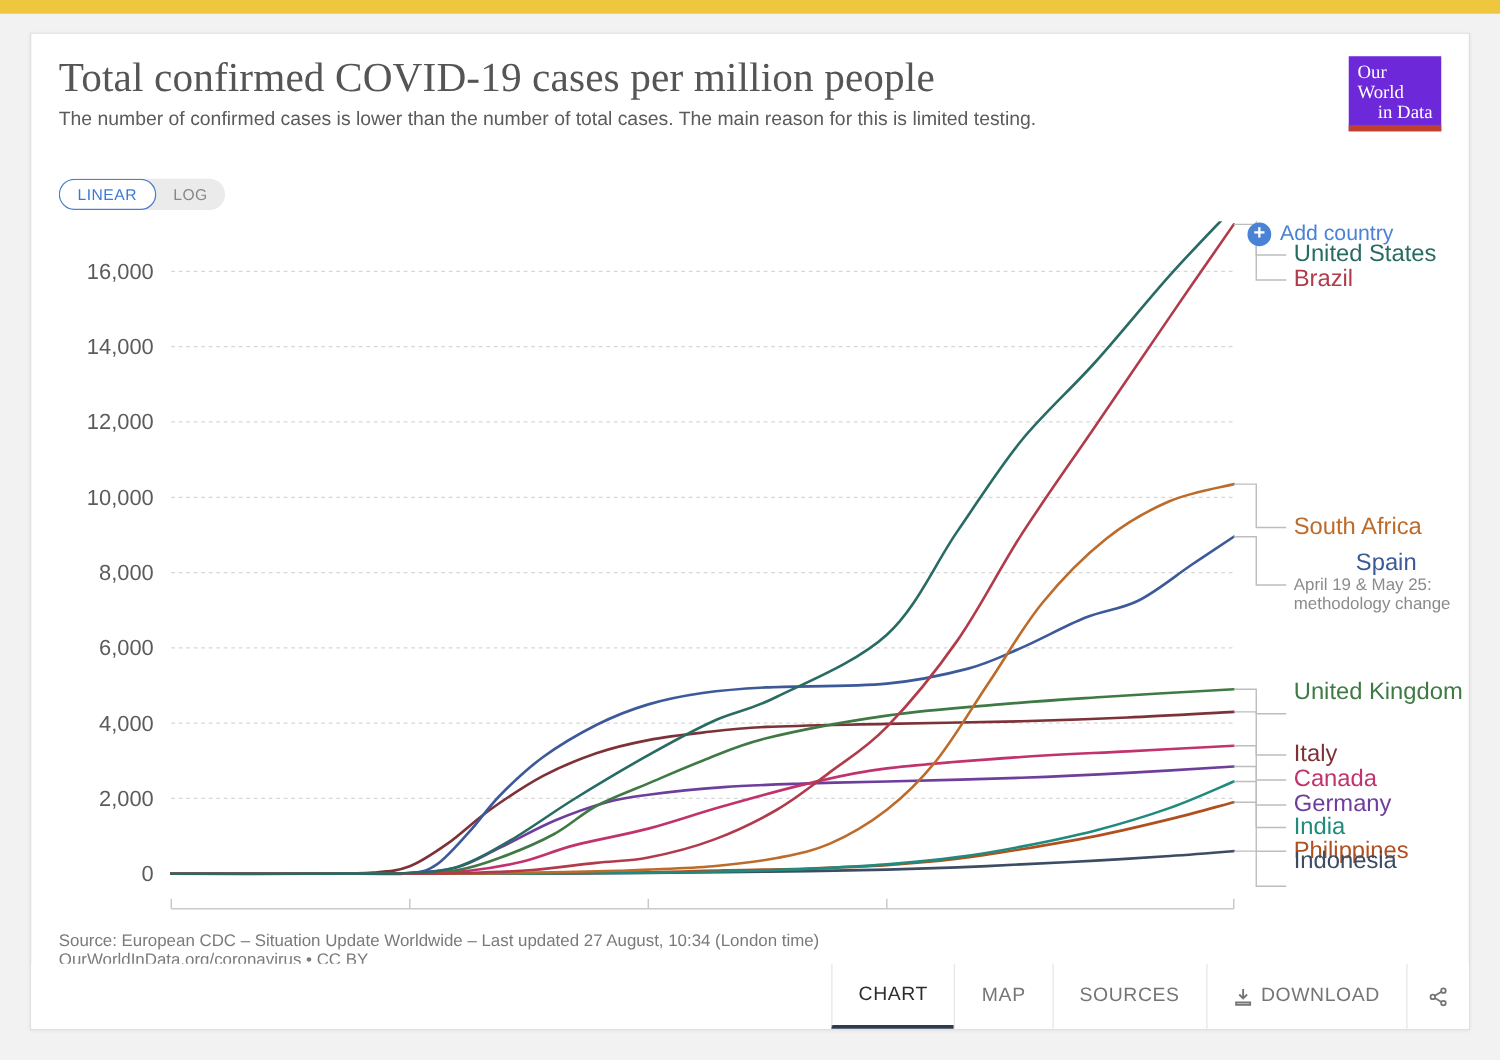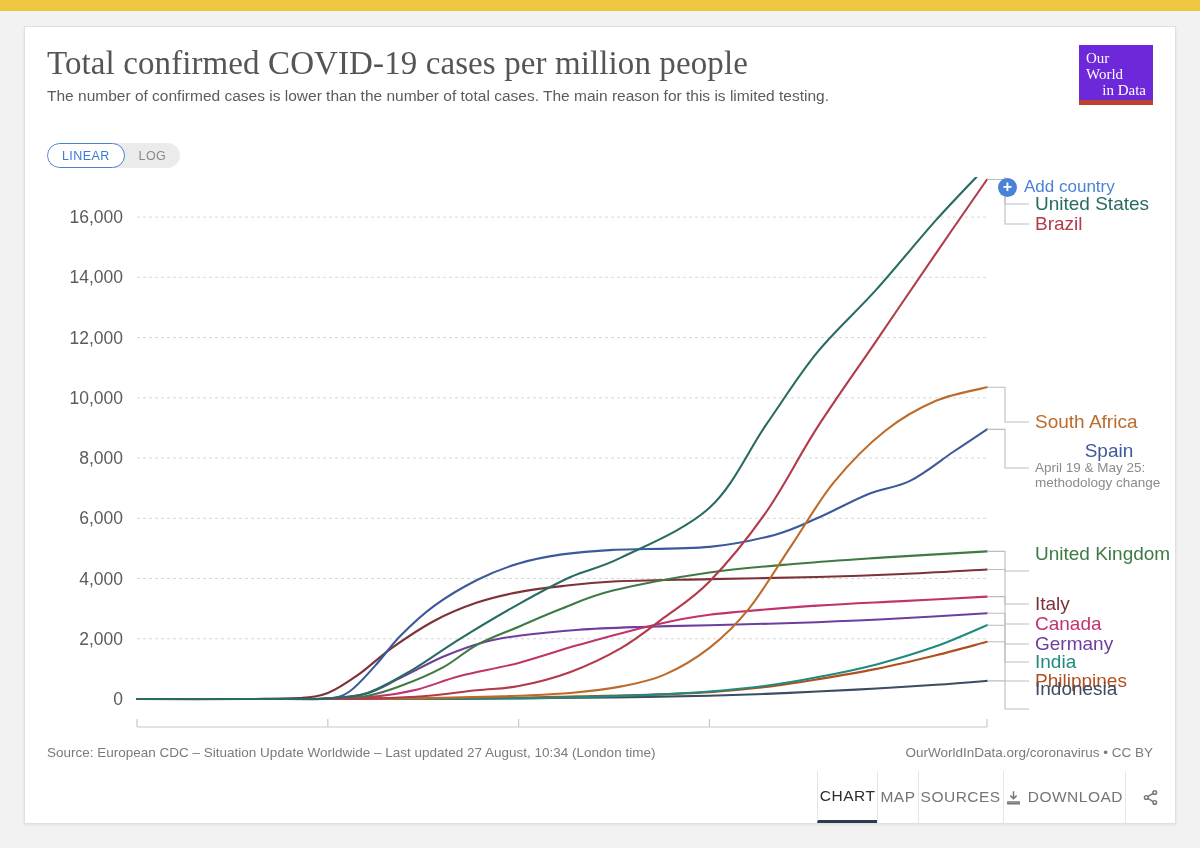--- a/index.html
+++ b/index.html
@@ -112,22 +112,22 @@
     cursor: pointer;
   }
   #add-country .plus {
     width: 19px; height: 19px; border-radius: 50%;
     background: #4a82d6; color: #fff;
     font-size: 16px; line-height: 18px; text-align: center; font-weight: 700;
   }
   
   #source-row {
     position: absolute; left: 22px; right: 22px; top: 718px;
-    display: flex; justify-content: space-between;
-    font-size: 13.5px; color: #7a7a7a;
+    display: flex; 
+    font-size: 13.5px; color: #7a7a7a; flex-direction: column;
   }
   
   #slider-row {
     position: absolute; left: 22px; right: 22px; top: 742px;
     height: 44px;
     display: flex; align-items: center; gap: 12px;
     border-bottom: 1px solid #e6e6e6;
   }
   #play-btn {
     width: 0; height: 0;
@@ -154,21 +154,21 @@
   }
   
   #tabs {
     position: absolute; left: 0; right: 0; bottom: 0;
     height: 52px;
     display: flex; justify-content: flex-end; align-items: stretch;
     background: #fff;
   }
   .tab {
     display: flex; align-items: center; gap: 7px;
-    padding: 0 2px;
+    padding: 0 21px;
     font-size: 15.5px; color: #757575;
     letter-spacing: .5px;
     border-left: 1px solid #e6e6e6;
     cursor: pointer;
   }
   .tab.active { color: #2d2d2d; border-bottom: 3px solid #2e3b4e; font-weight: 500; }
   #share-tab { border-left: 1px solid #e6e6e6; padding: 0 16px; display:flex; align-items:center; cursor:pointer;}
 </style>
 </head>
 <body>

